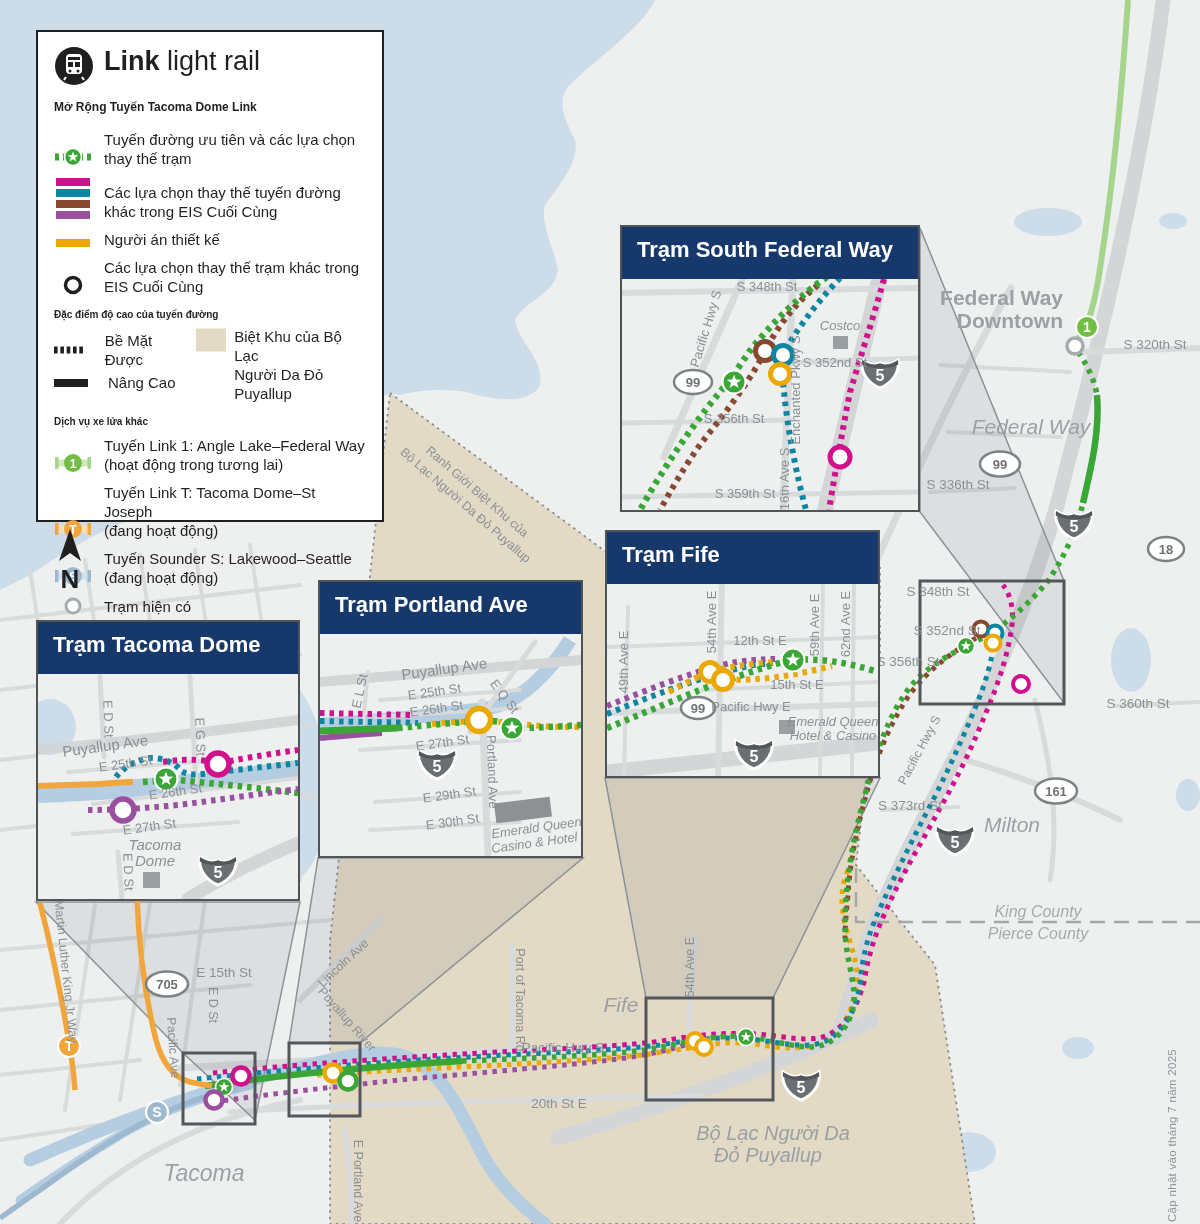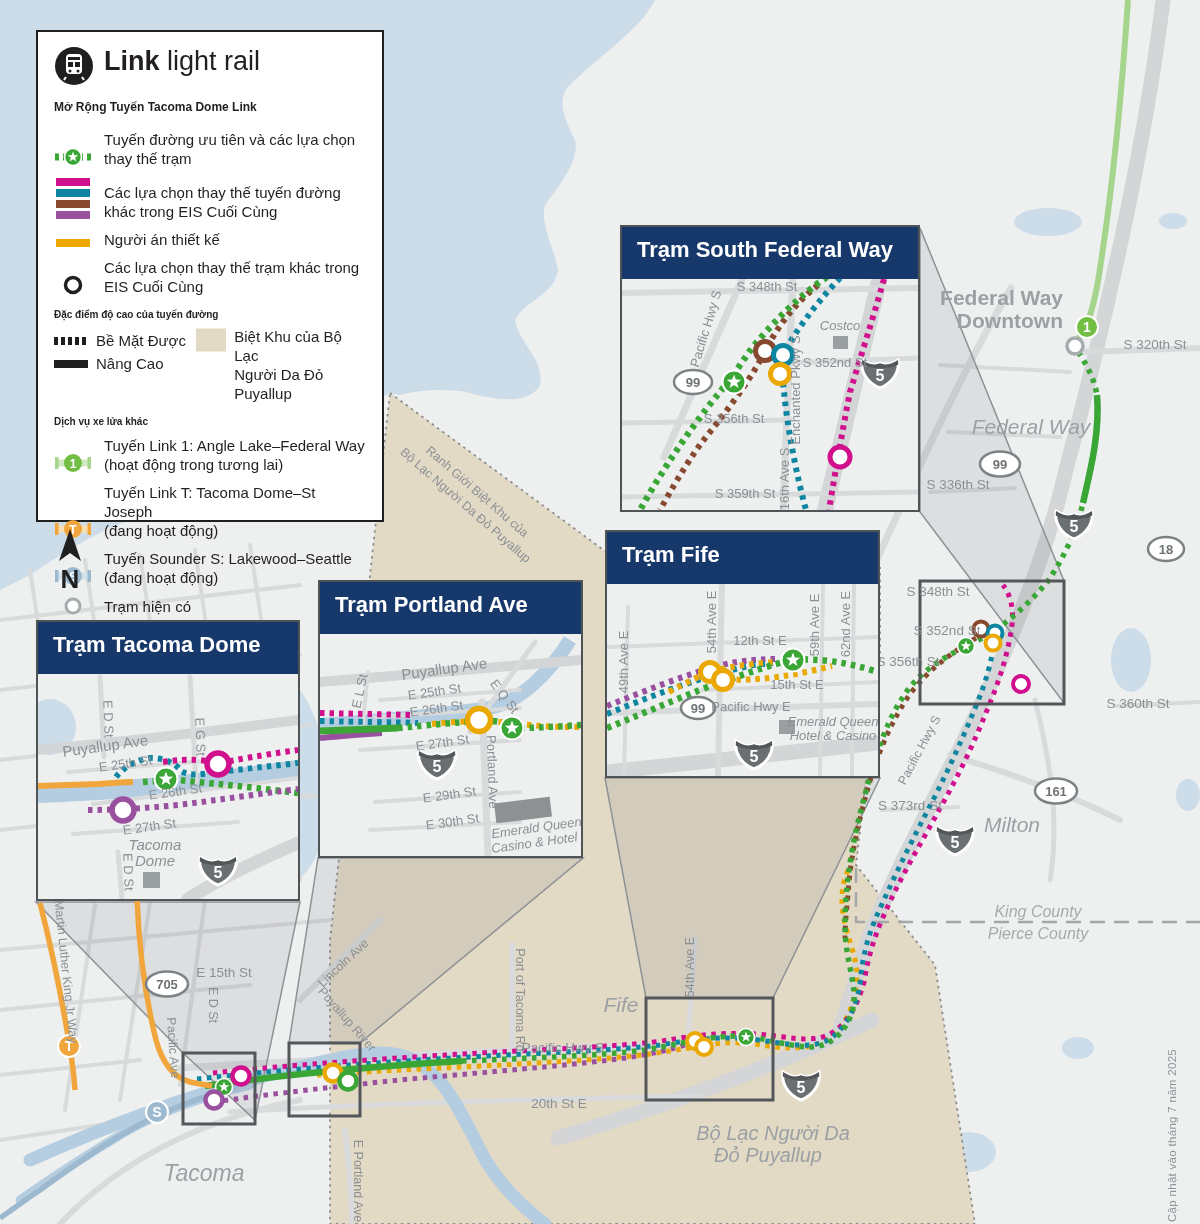--- a/index.html
+++ b/index.html
@@ -25,21 +25,21 @@
   .lg-title-row{display:flex;align-items:flex-start;gap:10px}
   .lg-title{font-size:27px;color:#231f20}
   .lg-title b{font-weight:bold}
   .lg-sub{font-weight:bold;font-size:12px;margin:10px 0 16px 0}
   .lg-row{display:flex;gap:12px;margin-top:9px;align-items:flex-end}
   .lg-sw{width:38px;flex:none;display:flex;justify-content:center;align-items:center}
   .lg-tx{font-size:15px;line-height:19px}
   .lg-h{font-weight:bold;font-size:10px;margin-top:13px}
   .lg-cols{display:flex;gap:10px;margin-top:7px}
   .lg-col1{width:148px}
-  .lg-minirow{display:flex;gap:8px;align-items:center;margin-top:4px}
+  .lg-minirow{display:flex;gap:20px;align-items:center;margin-top:4px}
   #north{position:absolute;left:52px;top:528px;width:36px;height:62px;text-align:center}
   #credit{position:absolute;left:1166px;top:1036px;height:186px;writing-mode:vertical-rl;transform:rotate(180deg);
     color:#8f9498;font-size:11.5px;letter-spacing:.3px}
 </style>
 </head>
 <body>
 
 <div id="stage">
 
 <svg id="basemap" width="1200" height="1224" viewBox="0 0 1200 1224">

